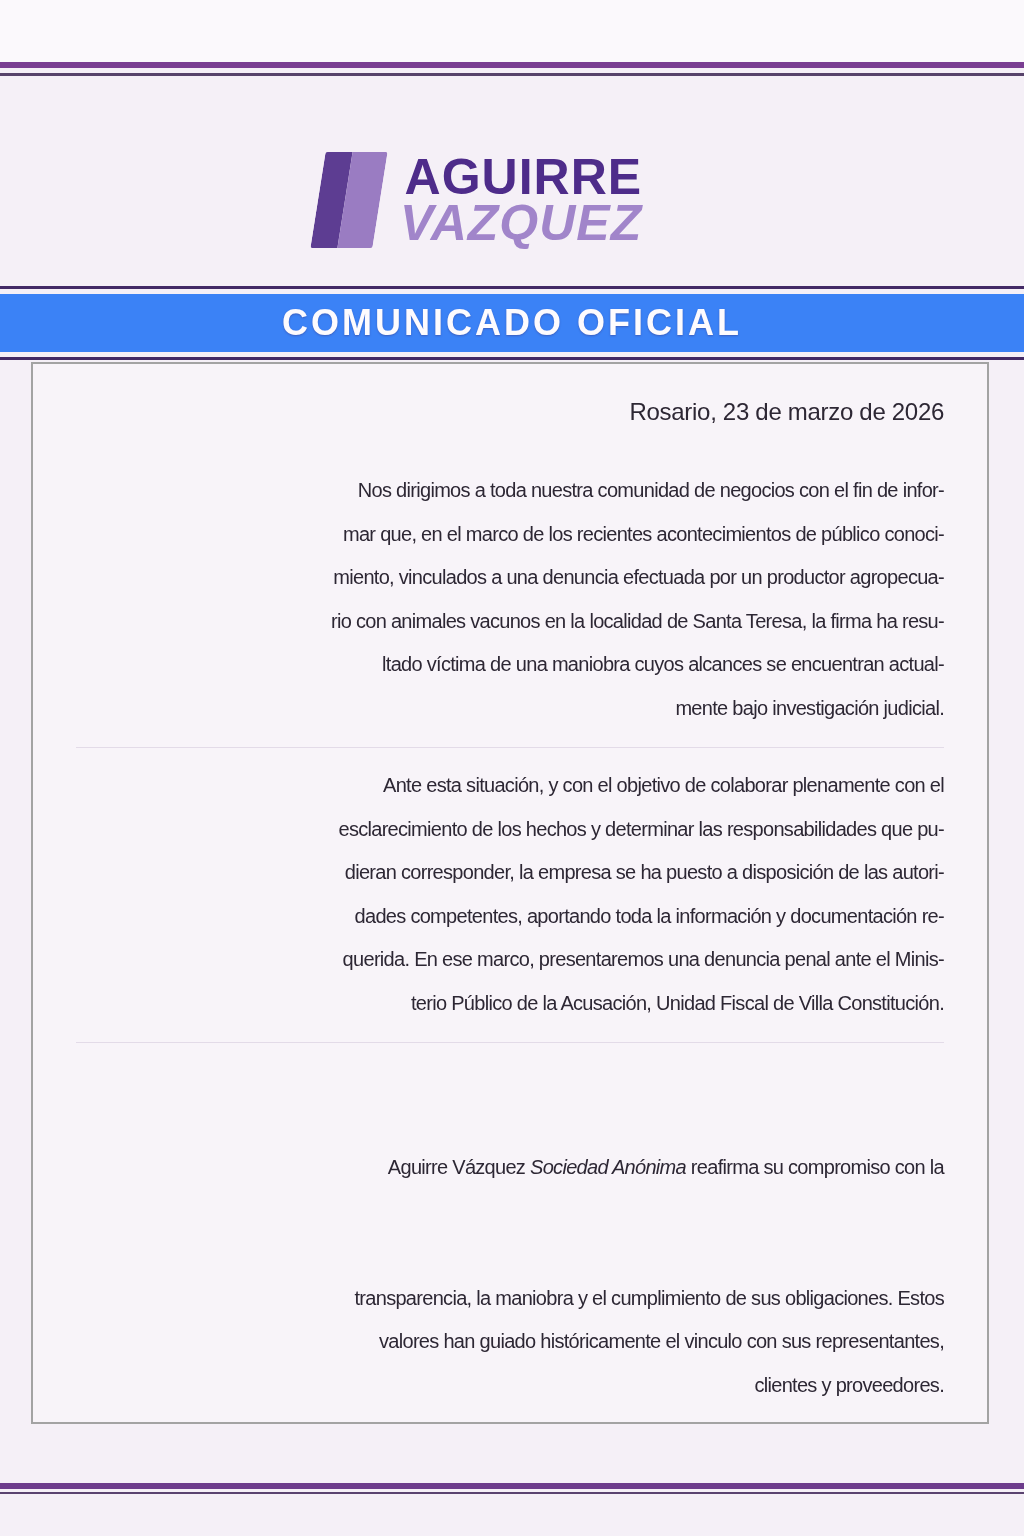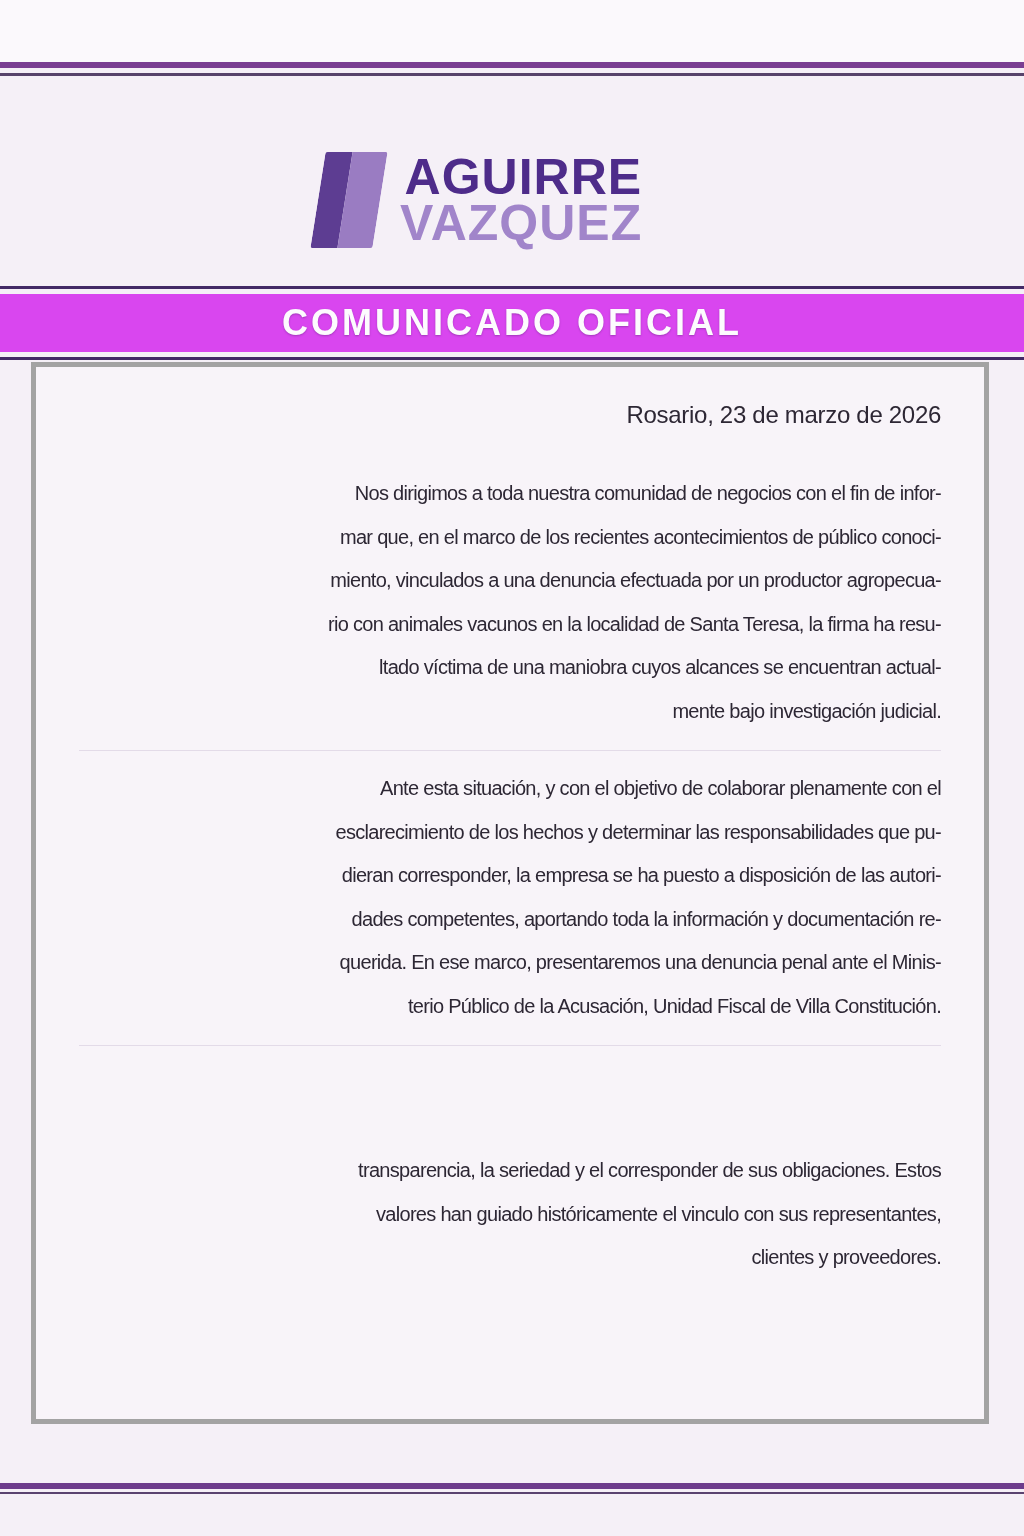--- a/index.html
+++ b/index.html
@@ -21,38 +21,38 @@
   .rule.bottom-thick{top:1483px;height:6px;background:#6d3c8c;}
   .rule.bottom-thin{top:1492px;height:2px;background:#5a4370;}
 
   
   .logo{position:absolute;top:152px;left:318px;display:flex;align-items:center;gap:20px;}
   .logo-mark{width:62px;height:96px;transform:skewX(-9deg);display:flex;overflow:hidden;border-radius:2px;}
   .logo-mark .half-dark{flex:0 0 27px;background:#5d3d92;}
   .logo-mark .half-light{flex:1;background:#9a7cc2;}
   .logo-text{display:flex;flex-direction:column;}
   .logo-line1{font-size:50px;font-weight:bold;letter-spacing:1px;line-height:48px;color:#4e2c8a;}
-  .logo-line2{font-size:50px;font-weight:bold;letter-spacing:1px;line-height:48px;color:#a185ca;margin-top:-2px;}
+  .logo-line2{font-size:50px;font-weight:bold;letter-spacing:1px;line-height:48px;color:#a185ca;margin-top:-2px;font-style:italic;}
 
   
   .banner{position:absolute;top:286px;left:0;right:0;}
   .banner-line{height:3px;background:#432a66;}
   .banner-band{
-    height:58px;margin:5px 0;background:#d946ef;
+    height:58px;margin:5px 0;background:#3b82f6;
     display:flex;align-items:center;justify-content:center;
   }
   .banner-band span{
     color:#fdfbfe;font-size:36px;font-weight:bold;letter-spacing:3px;
     text-shadow:0 1px 2px rgba(60,30,90,.35);
   }
 
   
   .letter-box{
     position:absolute;left:31px;top:362px;width:958px;height:1062px;
-    box-sizing:border-box;border:5px solid #a3a3a3;background:#f8f4f9;
+    box-sizing:border-box;border:2px solid #a3a3a3;background:#f8f4f9;
     padding:33px 43px 0 43px;overflow:hidden;
   }
   .date{margin:0 0 42px 0;font-size:24px;line-height:30px;letter-spacing:-0.3px;}
   .para{
     margin:0;font-size:20px;line-height:43.5px;letter-spacing:-0.7px;
     white-space:pre;
   }
   .para .first-line{display:block;}
   .para .rest{display:block;white-space:pre;}
   .para .italic{font-style:italic;}
@@ -101,21 +101,22 @@
     <p class="para">Ante esta situación, y con el objetivo de colaborar plenamente con el
 esclarecimiento de los hechos y determinar las responsabilidades que pu-
 dieran corresponder, la empresa se ha puesto a disposición de las autori-
 dades competentes, aportando toda la información y documentación re-
 querida. En ese marco, presentaremos una denuncia penal ante el Minis-
 terio Público de la Acusación, Unidad Fiscal de Villa Constitución.</p>
 
     <hr class="divider">
 
     <p class="para">
-      <span class="rest">transparencia, la seriedad y el corresponder de sus obligaciones. Estos
+      <span class="first-line"><span class="company">Aguirre Vázquez</span> <span class="italic">Sociedad Anónima</span> <span>reafirma su compromiso con la</span></span>
+      <span class="rest">transparencia, la maniobra y el cumplimiento de sus obligaciones. Estos
 valores han guiado históricamente el vinculo con sus representantes,
 clientes y proveedores.</span>
     </p>
 
   </main>
 
   <div class="rule bottom-thick"></div>
   <div class="rule bottom-thin"></div>
 
 </div>

